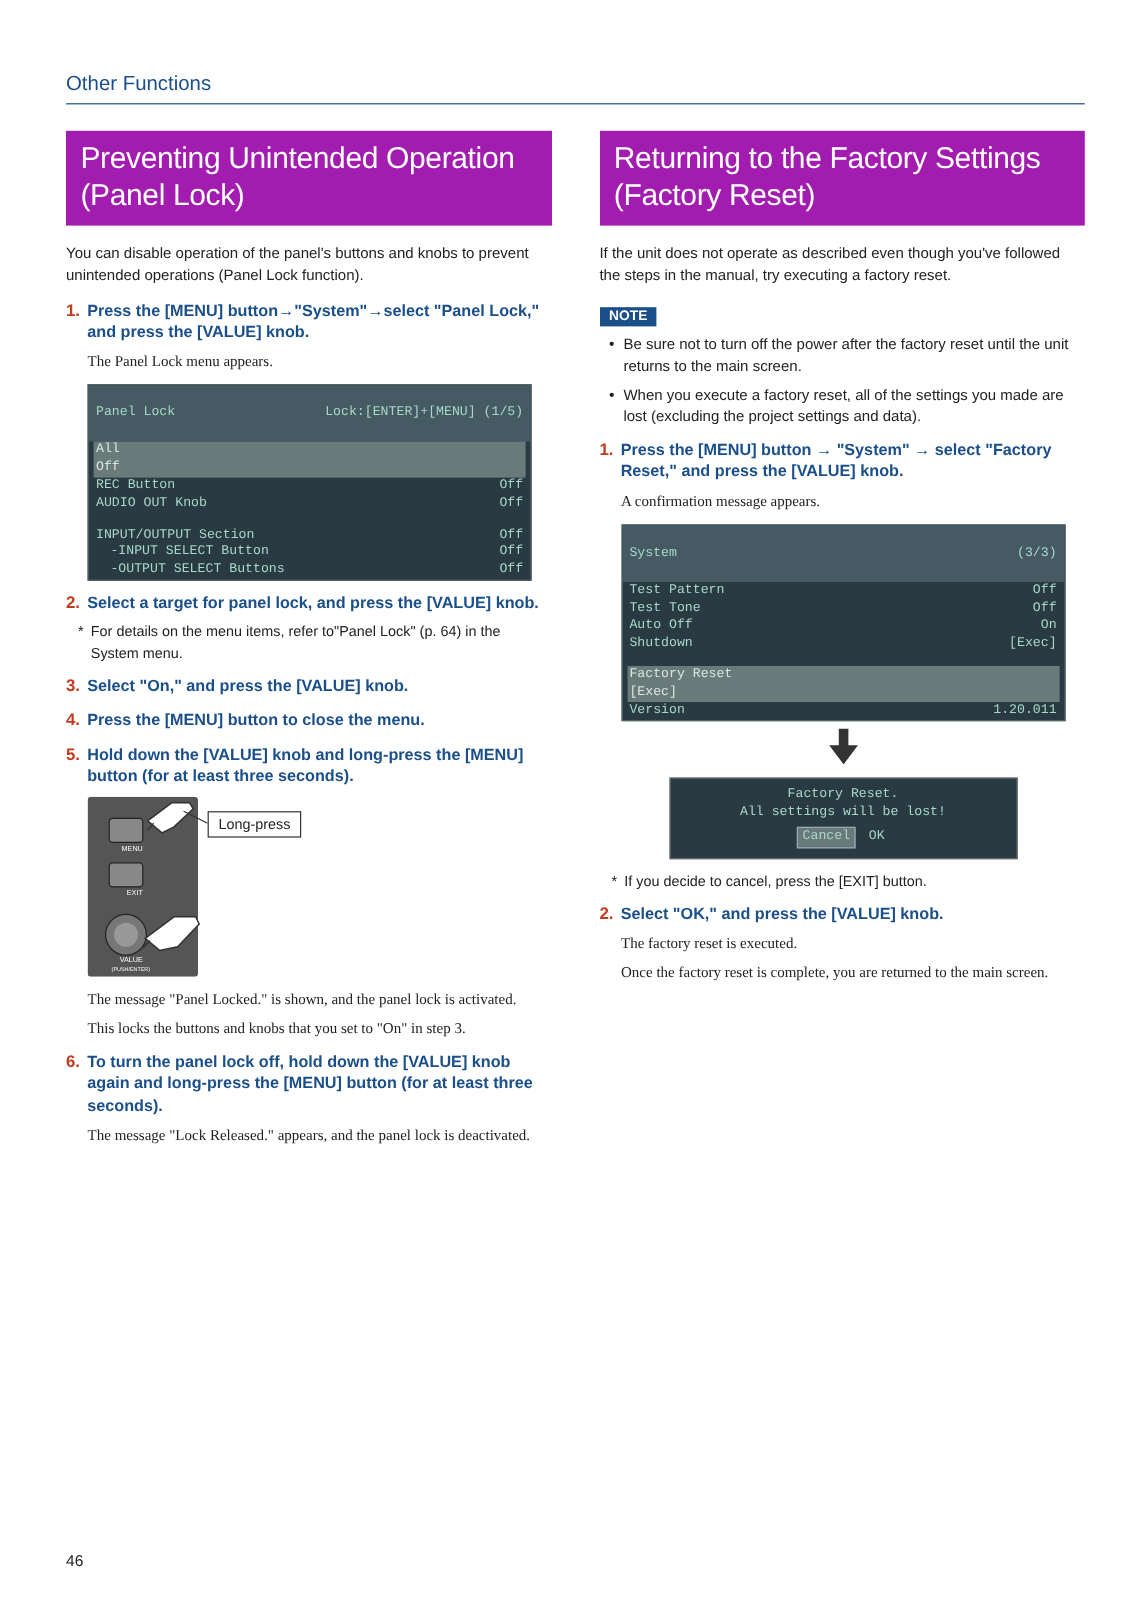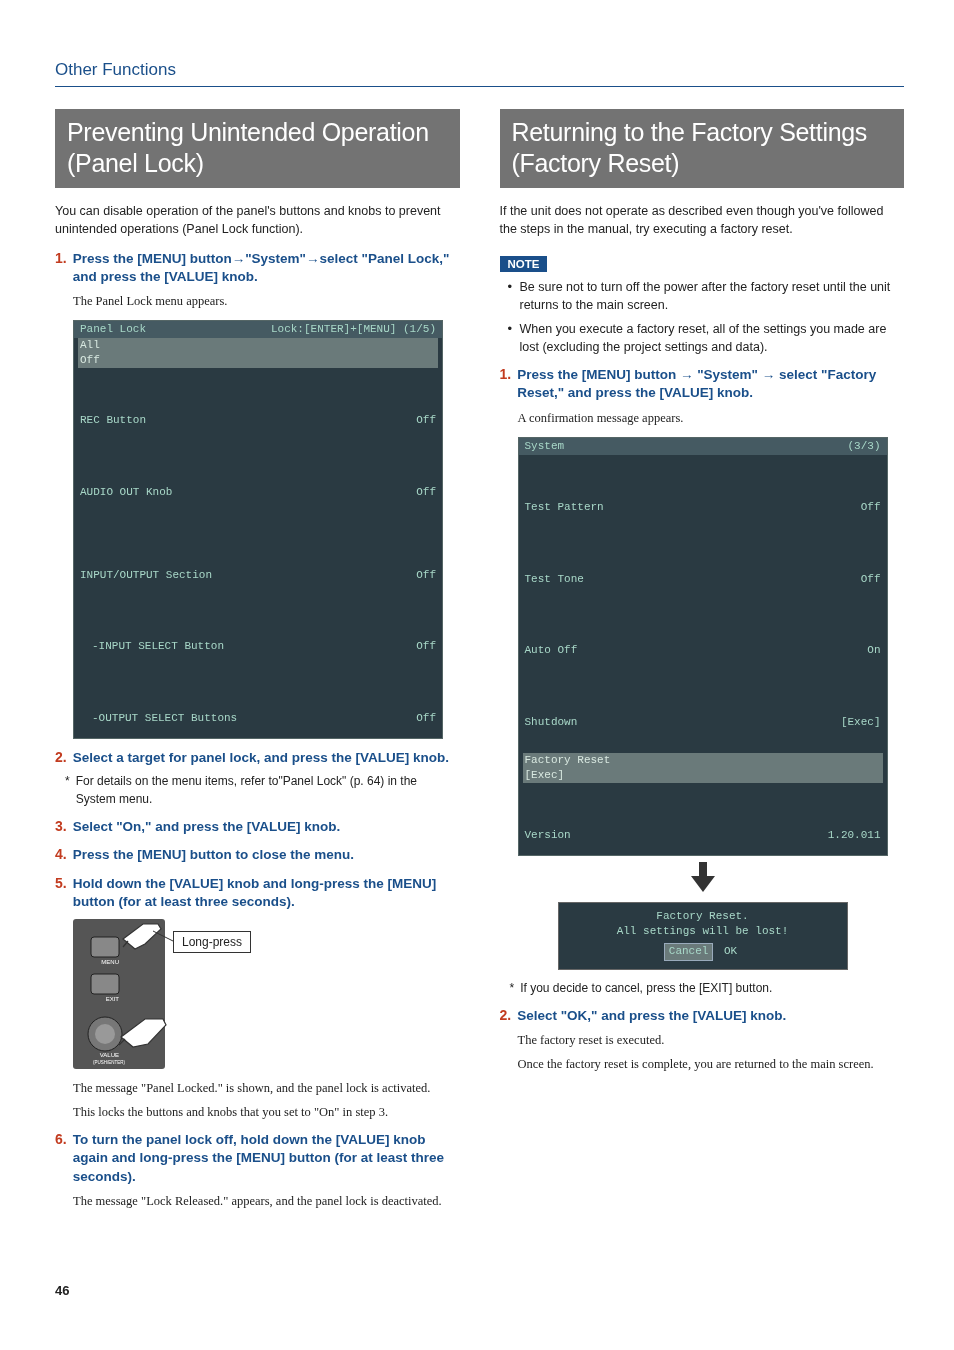--- a/index.html
+++ b/index.html
@@ -25,21 +25,21 @@
   }
   .columns {
     display: flex;
     gap: 40px;
   }
   .col {
     flex: 1;
     min-width: 0;
   }
   .h2-block {
-    background: #737373;
+    background: #a21caf;
     color: #fff;
     font-size: 25px;
     font-weight: 300;
     padding: 8px 12px 8px 12px;
     line-height: 1.25;
     margin-bottom: 14px;
     letter-spacing: -0.3px;
   }
   .body-text {
     font-size: 12.5px;
@@ -116,27 +116,26 @@
     color: #a8d8c8;
     border: 1px solid #566;
     margin: 10px 0 10px 18px;
     width: 370px;
     line-height: 1.35;
   }
   .ss-title {
     background: #455a62;
     display: flex;
     justify-content: space-between;
-    padding: 1px 6px;
+    padding: 16px 6px;
   }
   .ss-row {
     display: flex;
     justify-content: space-between;
-    padding: 12px 6px;
-    margin-top: 33px;
+    padding: 0 6px;
   }
   .ss-row.hi {
     background: #6a7a7a;
     color: #d8e8e0;
     margin: 0 4px;
     padding: 0 2px;
     flex-direction: column;
   }
   .ss-row.indent { padding-left: 18px; }
   .ss-blank { height: 11px; }
@@ -192,23 +191,23 @@
     border: 1px solid #333;
     font-size: 12px;
     padding: 3px 8px;
     background: #fff;
     top: 12px;
     left: 100px;
   }
 
   .page-num {
     position: absolute;
-    bottom: 52px;
+    bottom: 42px;
     left: 55px;
-    font-weight: 700;
+    font-weight: 400;
     font-size: 13px;
   }
 </style>
 </head>
 <body>
 
 <div class="header-title">Other Functions</div>
 <hr class="header-rule">
 
 <div class="columns">

